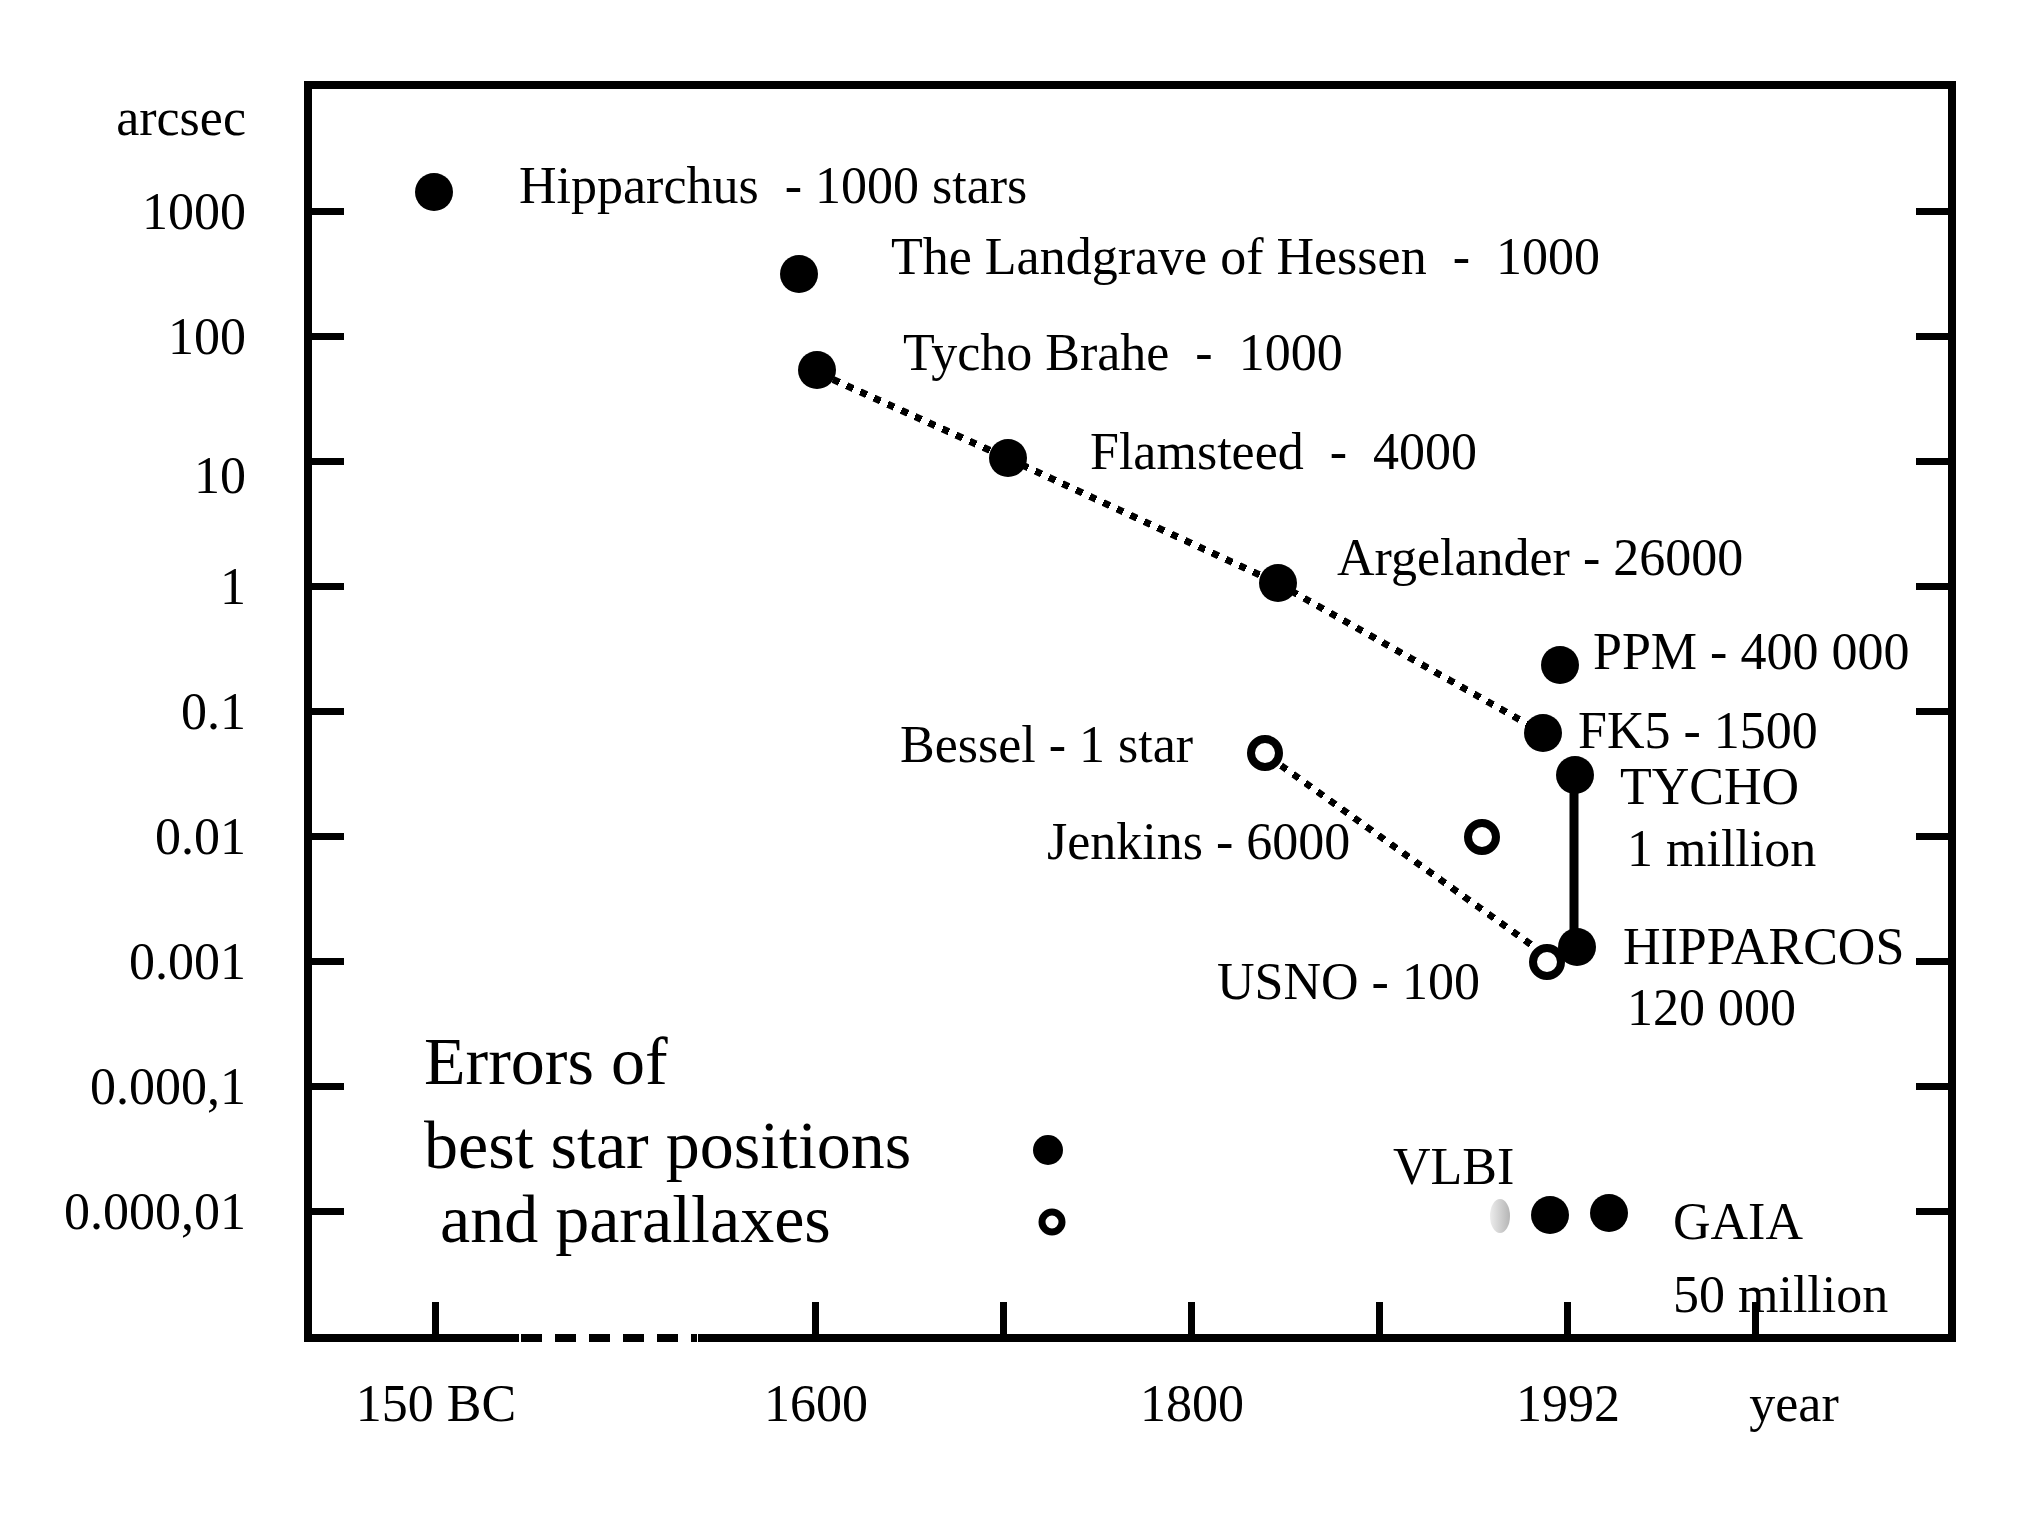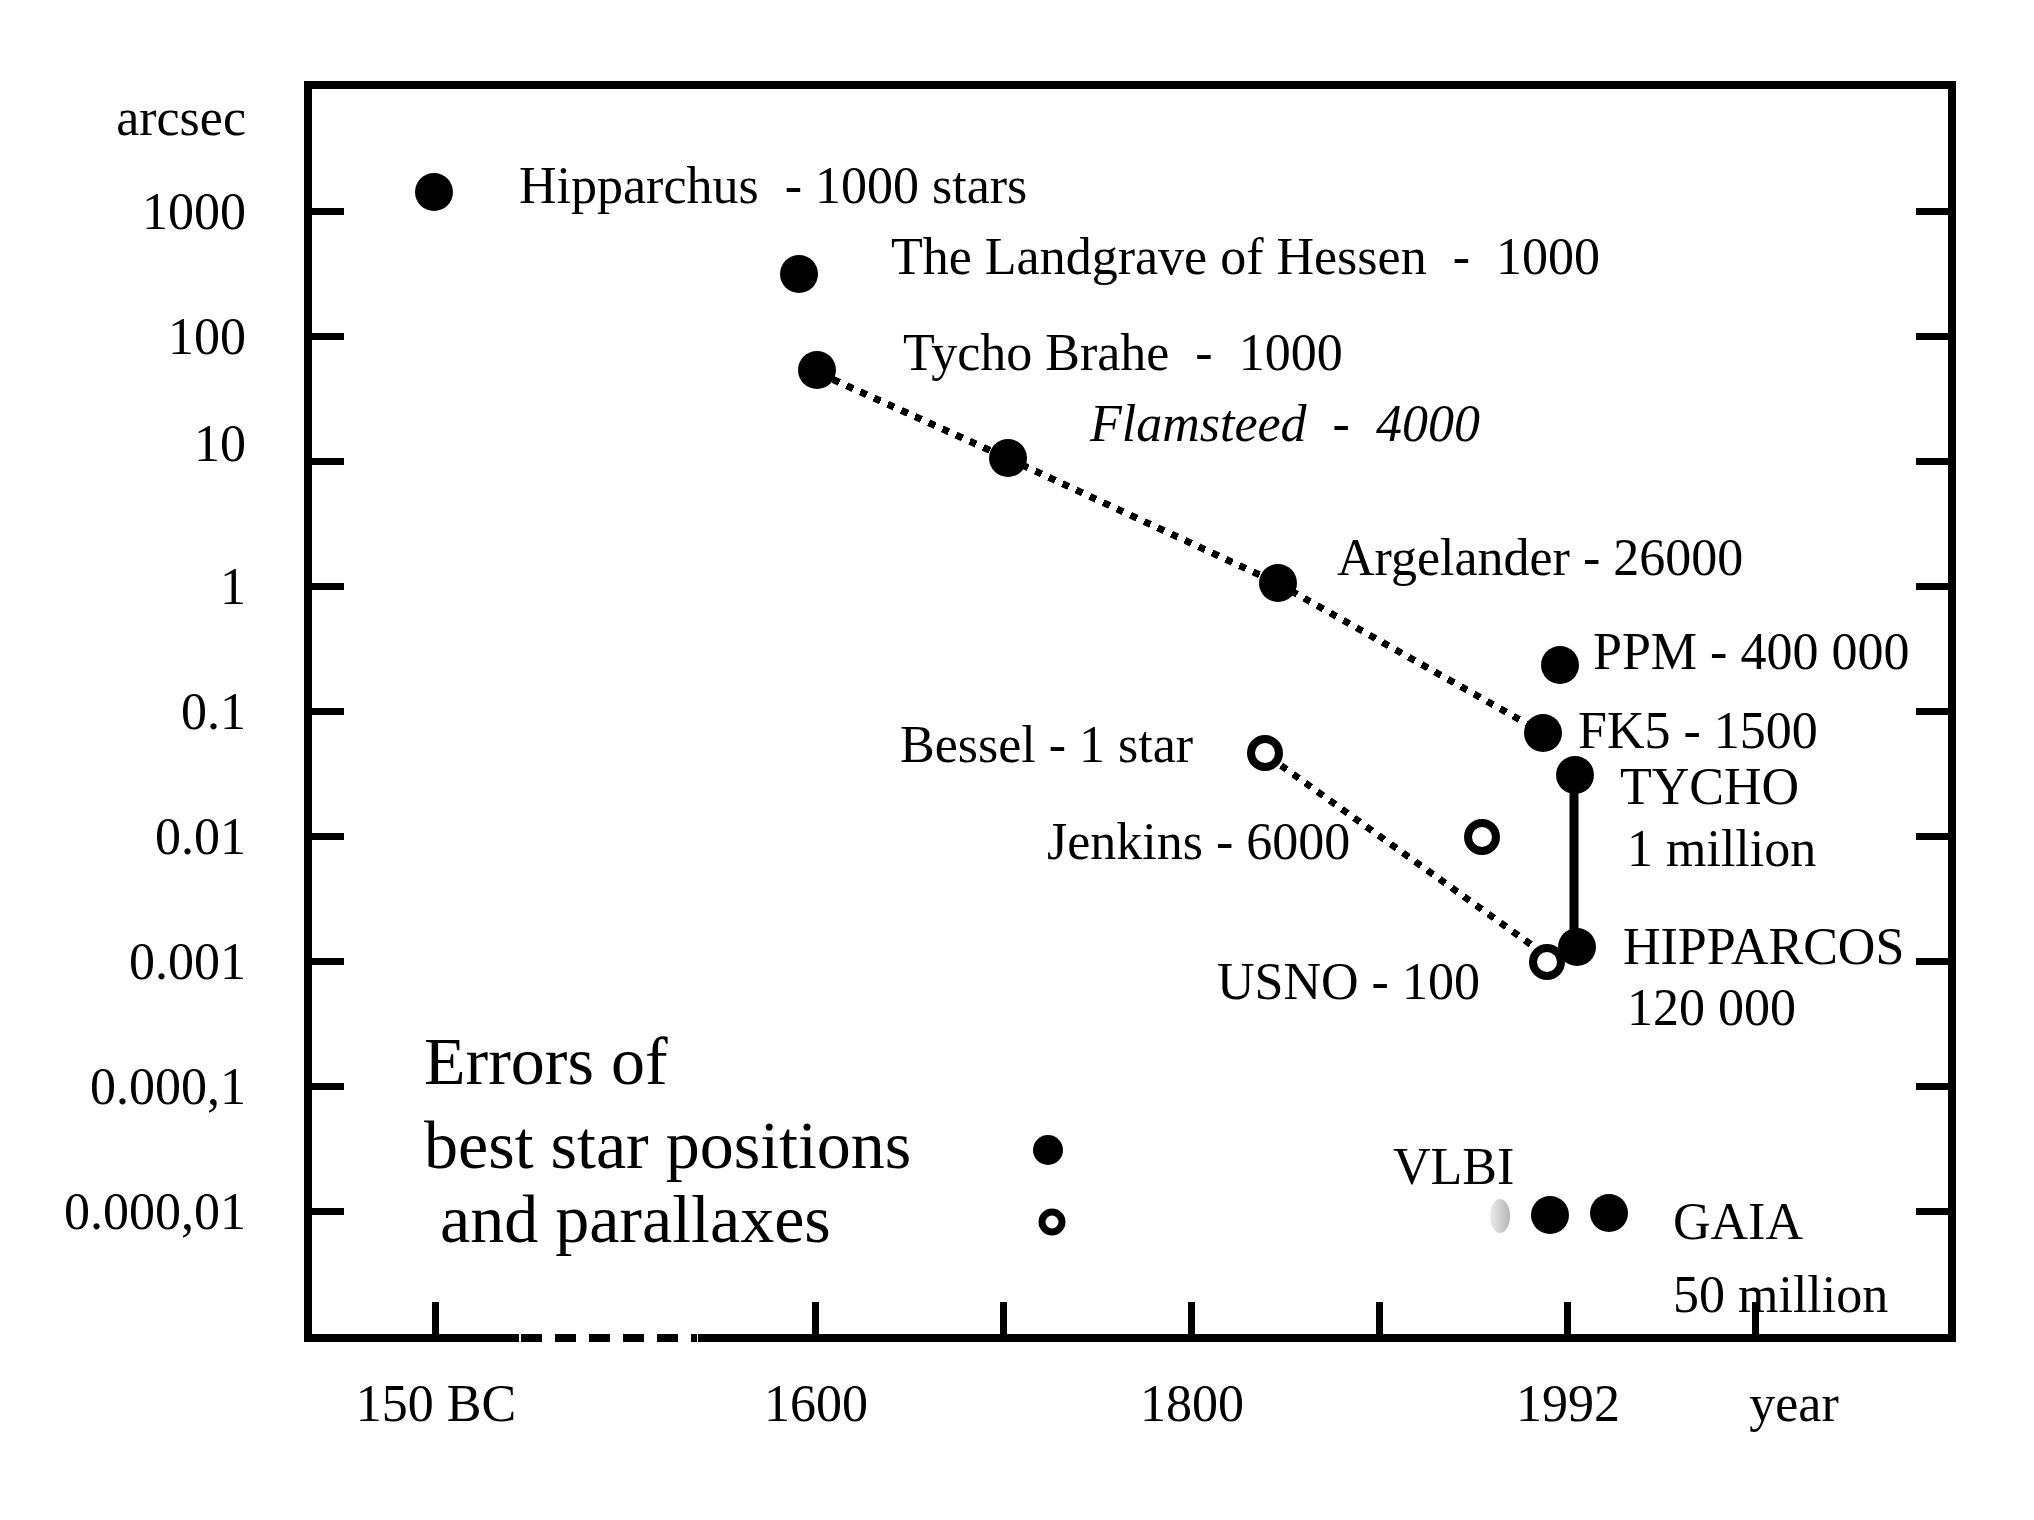--- a/index.html
+++ b/index.html
@@ -37,21 +37,21 @@
   <div id="axis-break-dashes"></div>
   <div id="gen">
       <div class="tickh" style="left: 312px; top: 208px; width: 32px;"></div>
       <div class="tickh" style="left: 1916px; top: 208px; width: 32px;"></div>
       <div class="lbl right" style="right: 1788px; top: 212px;">1000</div>
       <div class="tickh" style="left: 312px; top: 333px; width: 32px;"></div>
       <div class="tickh" style="left: 1916px; top: 333px; width: 32px;"></div>
       <div class="lbl right" style="right: 1788px; top: 337px;">100</div>
       <div class="tickh" style="left: 312px; top: 458px; width: 32px;"></div>
       <div class="tickh" style="left: 1916px; top: 458px; width: 32px;"></div>
-      <div class="lbl right" style="right: 1788px; top: 444px; font-family: Liberation Serif, serif;">10</div>
+      <div class="lbl right" style="right: 1788px; top: 476px; font-family: Liberation Serif, serif;">10</div>
       <div class="tickh" style="left: 312px; top: 583px; width: 32px;"></div>
       <div class="tickh" style="left: 1916px; top: 583px; width: 32px;"></div>
       <div class="lbl right" style="right: 1788px; top: 587px;">1</div>
       <div class="tickh" style="left: 312px; top: 708px; width: 32px;"></div>
       <div class="tickh" style="left: 1916px; top: 708px; width: 32px;"></div>
       <div class="lbl right" style="right: 1788px; top: 712px;">0.1</div>
       <div class="tickh" style="left: 312px; top: 833px; width: 32px;"></div>
       <div class="tickh" style="left: 1916px; top: 833px; width: 32px;"></div>
       <div class="lbl right" style="right: 1788px; top: 837px;">0.01</div>
       <div class="tickh" style="left: 312px; top: 958px; width: 32px;"></div>
@@ -93,21 +93,21 @@
       <div class="odot" style="left: 1265px; top: 753px;"></div>
       <div class="odot" style="left: 1482px; top: 837px;"></div>
       <div class="odot" style="left: 1547px; top: 962px;"></div>
       <div class="ghost" style="left: 1500px; top: 1216px;"></div>
       <div class="dot sm" style="left: 1048px; top: 1150px;"></div>
       <div class="odot sm" style="left: 1052px; top: 1222px;"></div>
       <div class="lbl right" style="top: 118px; right: 1788px;">arcsec</div>
       <div class="lbl" style="top: 186px; left: 519px;">Hipparchus  - 1000 stars</div>
       <div class="lbl" style="top: 257px; left: 891px;">The Landgrave of Hessen  -  1000</div>
       <div class="lbl" style="top: 353px; left: 903px;">Tycho Brahe  -  1000</div>
-      <div class="lbl" style="top: 424px; left: 1090px; font-style: italic;">Flamsteed  -  4000</div>
+      <div class="lbl" style="top: 452px; left: 1090px;">Flamsteed  -  4000</div>
       <div class="lbl" style="top: 558px; left: 1337px;">Argelander - 26000</div>
       <div class="lbl" style="top: 652px; left: 1593px;">PPM - 400 000</div>
       <div class="lbl" style="top: 731px; left: 1578px;">FK5 - 1500</div>
       <div class="lbl" style="top: 787px; left: 1620px;">TYCHO</div>
       <div class="lbl" style="top: 849px; left: 1627px;">1 million</div>
       <div class="lbl" style="top: 745px; left: 900px; text-align: right;">Bessel - 1 star</div>
       <div class="lbl" style="top: 842px; left: 1047px;">Jenkins - 6000</div>
       <div class="lbl" style="top: 982px; left: 1217px;">USNO - 100</div>
       <div class="lbl" style="top: 947px; left: 1623px;">HIPPARCOS</div>
       <div class="lbl" style="top: 1008px; left: 1627px;">120 000</div>

